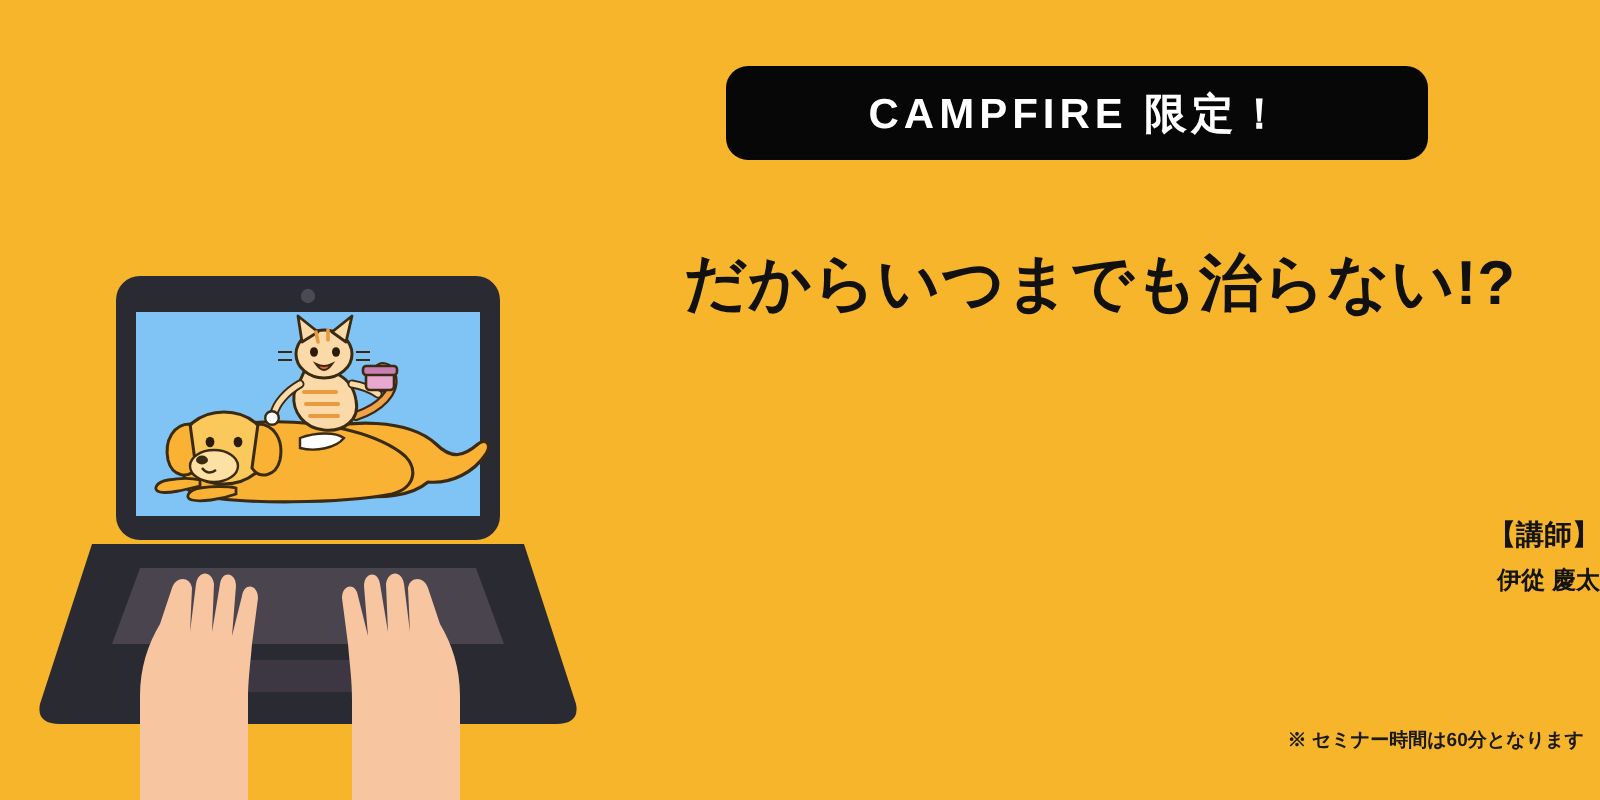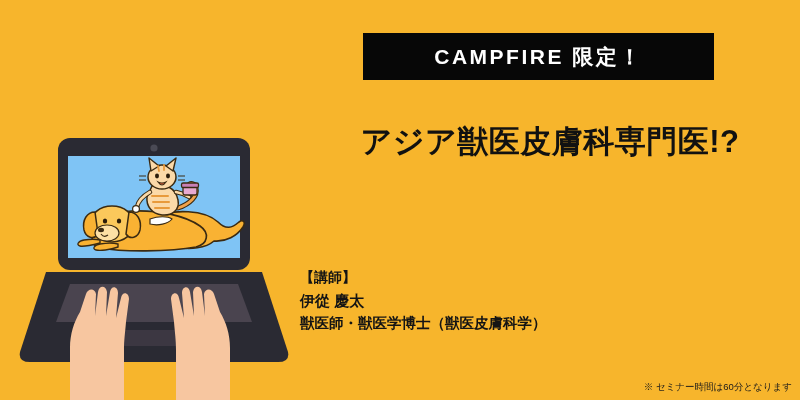--- a/index.html
+++ b/index.html
@@ -41,20 +41,21 @@
   #badge-wrap {
     position: absolute;
     left: 63px;
     top: 33px;
     width: 351px;
     height: 47px;
     background: #070707;
     display: flex;
     align-items: center;
     justify-content: center;
+    border-radius: 11px;
   }
   #badge-text {
     color: #ffffff;
     font-size: 21px;
     font-weight: bold;
     letter-spacing: 2.5px;
     white-space: nowrap;
   }
 
   #title-block {
@@ -69,48 +70,47 @@
     font-size: 31px;
     font-weight: bold;
     line-height: 44px;
     letter-spacing: 0.5px;
     white-space: nowrap;
   }
 
   #credits-block {
     position: absolute;
     left: 0;
-    top: 266px;
+    top: 256px;
     width: 500px;
-    text-align: left;
+    text-align: right;
   }
   .credit-line {
     color: #141414;
     font-weight: bold;
     line-height: 23px;
     white-space: nowrap;
   }
   .credit-heading { font-size: 14px; }
-  .credit-name    { font-size: 15px; }
+  .credit-name    { font-size: 12px; }
   .credit-role    { font-size: 14.5px; }
 
   #notes-block {
     position: absolute;
     right: 8px;
     top: 364px;
     width: 260px;
     text-align: right;
   }
   .note-line {
     color: #1a1a1a;
     font-size: 9.5px;
-    font-weight: normal;
+    font-weight: bold;
     line-height: 14px;
     white-space: nowrap;
-    margin-top: 16px;
   }
 </style>
 </head>
 <body>
 
 <div id="poster">
 
   <div id="illustration">
     <svg width="300" height="400" viewBox="0 0 300 400">
 
@@ -223,27 +223,26 @@
     </svg>
   </div>
 
   <div id="content">
 
     <div id="badge-wrap">
       <span id="badge-text">CAMPFIRE 限定！</span>
     </div>
 
     <div id="title-block">
-      <div class="title-line">アジア獣医皮膚科専門医!?</div>
+      <div class="title-line">だからいつまでも治らない!?</div>
     </div>
 
     <div id="credits-block">
       <div class="credit-line credit-heading">【講師】</div>
       <div class="credit-line credit-name">伊從 慶太</div>
-      <div class="credit-line credit-role">獣医師・獣医学博士（獣医皮膚科学）</div>
     </div>
 
     <div id="notes-block">
       <div class="note-line">※ セミナー時間は60分となります</div>
     </div>
 
   </div>
 </div>
 
 </body></html>

